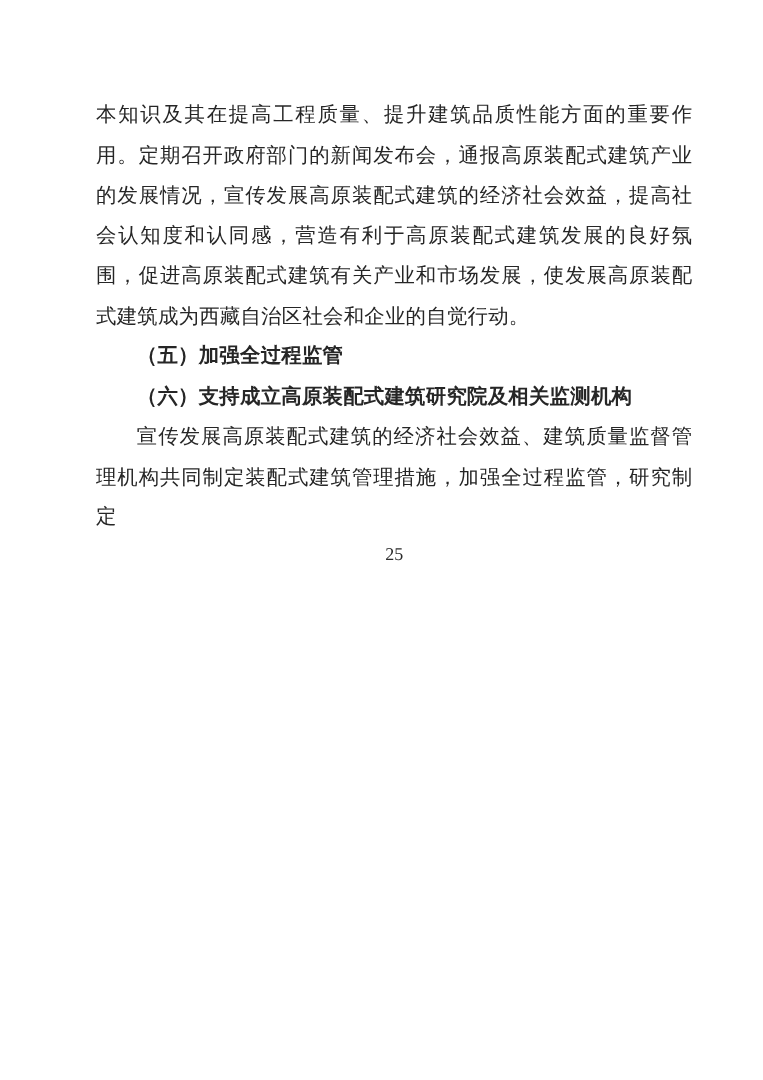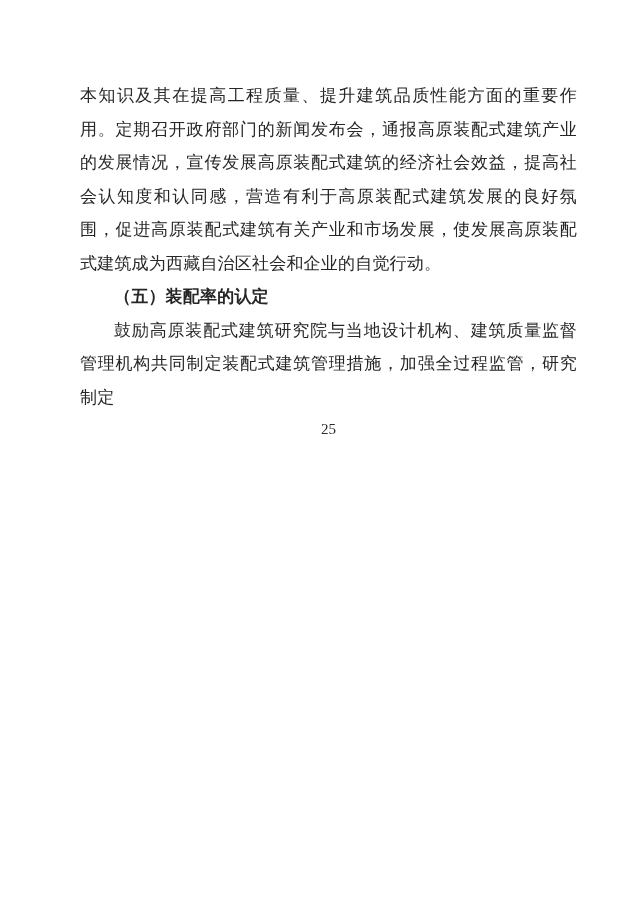--- a/index.html
+++ b/index.html
@@ -48,17 +48,18 @@
     line-height: 26px;
     color: #2b2b2b;
   }
 </style>
 </head>
 <body>
 
 <div class="page">
   <div class="content">
     <p class="no-indent">本知识及其在提高工程质量、提升建筑品质性能方面的重要作用。定期召开政府部门的新闻发布会，通报高原装配式建筑产业的发展情况，宣传发展高原装配式建筑的经济社会效益，提高社会认知度和认同感，营造有利于高原装配式建筑发展的良好氛围，促进高原装配式建筑有关产业和市场发展，使发展高原装配式建筑成为西藏自治区社会和企业的自觉行动。</p>
-    <h3>（五）装配率的认定</h3>
-    <p class="indent">鼓励高原装配式建筑研究院与当地设计机构、建筑质量监督管理机构共同制定装配式建筑管理措施，加强全过程监管，研究制定</p>
+    <h3>（五）加强全过程监管</h3>
+    <h3>（六）支持成立高原装配式建筑研究院及相关监测机构</h3>
+    <p class="indent">宣传发展高原装配式建筑的经济社会效益、建筑质量监督管理机构共同制定装配式建筑管理措施，加强全过程监管，研究制定</p>
     <div class="page-number">25</div>
   </div>
 </div>
 
 </body></html>

